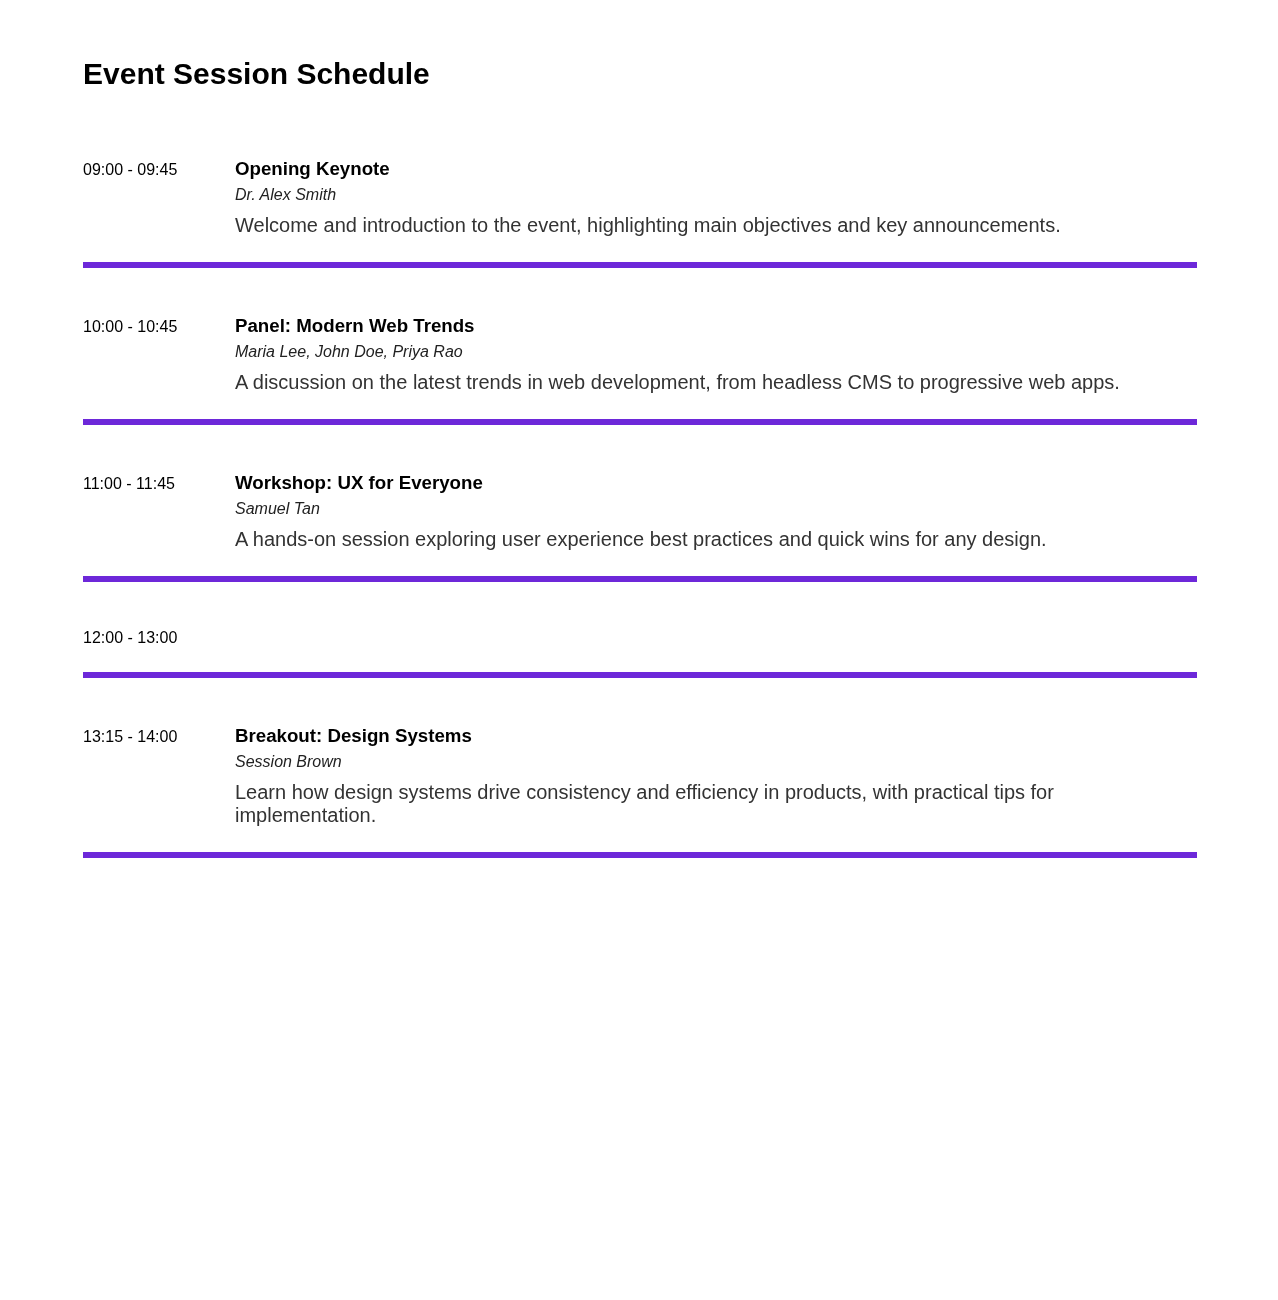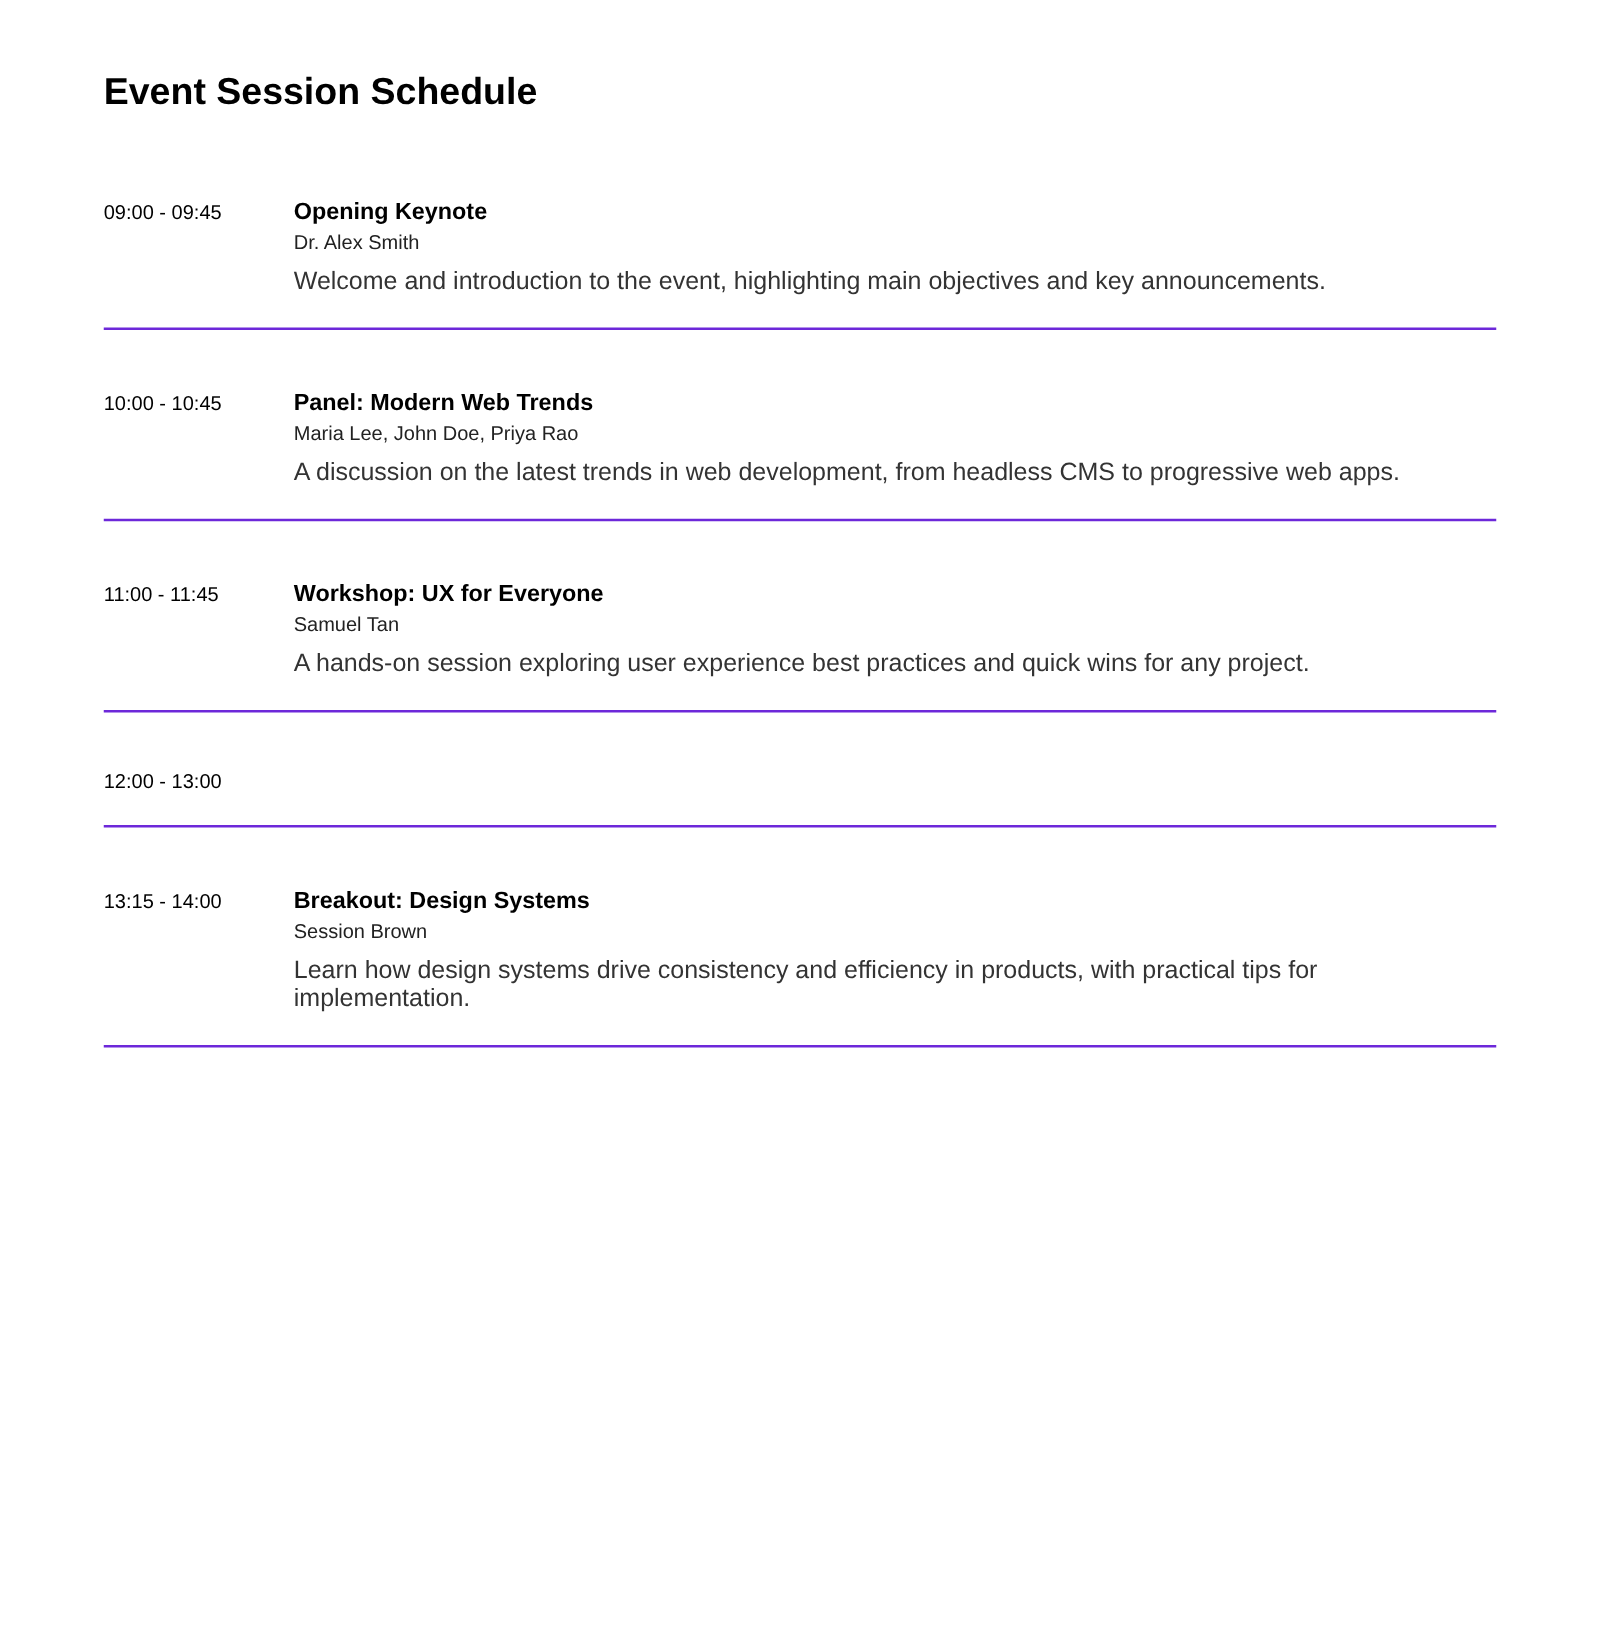--- a/index.html
+++ b/index.html
@@ -19,21 +19,21 @@
   .page-title {
     font-size: 30px;
     font-weight: bold;
     color: #000000;
     margin: 57px 0 20px 0;
   }
   .session {
     display: flex;
     align-items: baseline;
     padding: 47px 0 25px 0;
-    border-bottom: 2px solid #6d28d9;
+    border-bottom: 6px solid #6d28d9;
     justify-content: space-between;
   }
   .session-time {
     width: 152px;
     flex-shrink: 0;
     font-size: 16px;
     color: #000000;
   }
   .session-content {
     flex: 1;
@@ -42,20 +42,21 @@
   .session-title {
     font-size: 18.7px;
     font-weight: bold;
     color: #000000;
     margin: 0;
   }
   .session-speaker {
     font-size: 16px;
     color: #222222;
     margin: 6px 0 0 0;
+    font-style: italic;
   }
   .session-speaker:empty {
     display: none;
   }
   .session-desc {
     font-size: 20px;
     color: #333333;
     margin: 10px 0 0 0;
   }
 </style>
@@ -82,21 +83,21 @@
       <p class="session-speaker">Maria Lee, John Doe, Priya Rao</p>
       <p class="session-desc">A discussion on the latest trends in web development, from headless CMS to progressive web apps.</p>
     </div>
   </div>
 
   <div class="session">
     <div class="session-time">11:00 - 11:45</div>
     <div class="session-content">
       <h3 class="session-title">Workshop: UX for Everyone</h3>
       <p class="session-speaker">Samuel Tan</p>
-      <p class="session-desc">A hands-on session exploring user experience best practices and quick wins for any project.</p>
+      <p class="session-desc">A hands-on session exploring user experience best practices and quick wins for any design.</p>
     </div>
   </div>
 
   <div class="session">
     <div class="session-time">12:00 - 13:00</div>
   </div>
 
   <div class="session">
     <div class="session-time">13:15 - 14:00</div>
     <div class="session-content">

